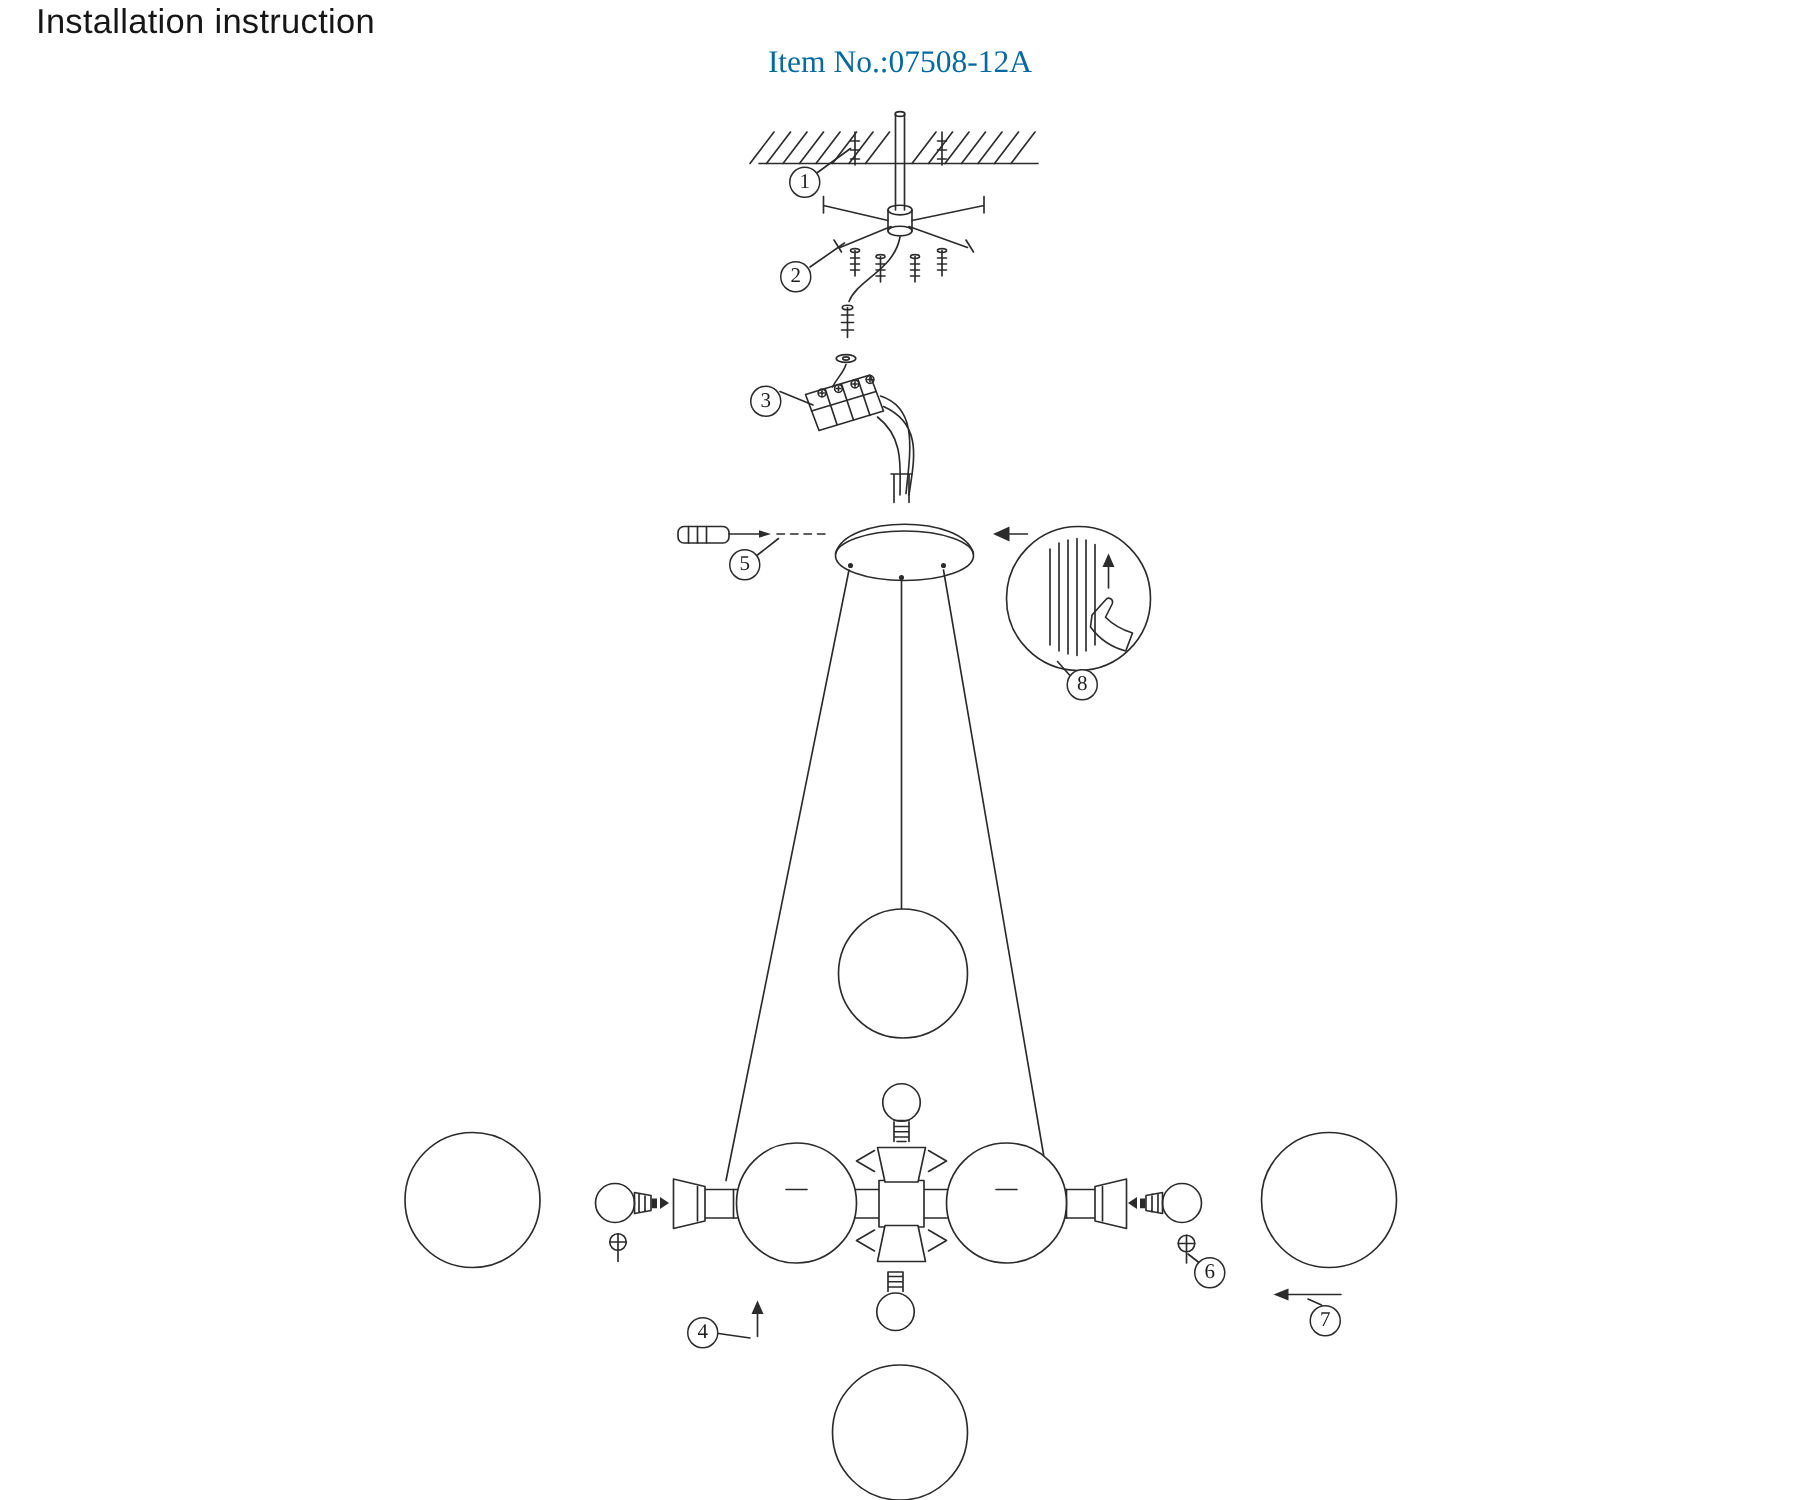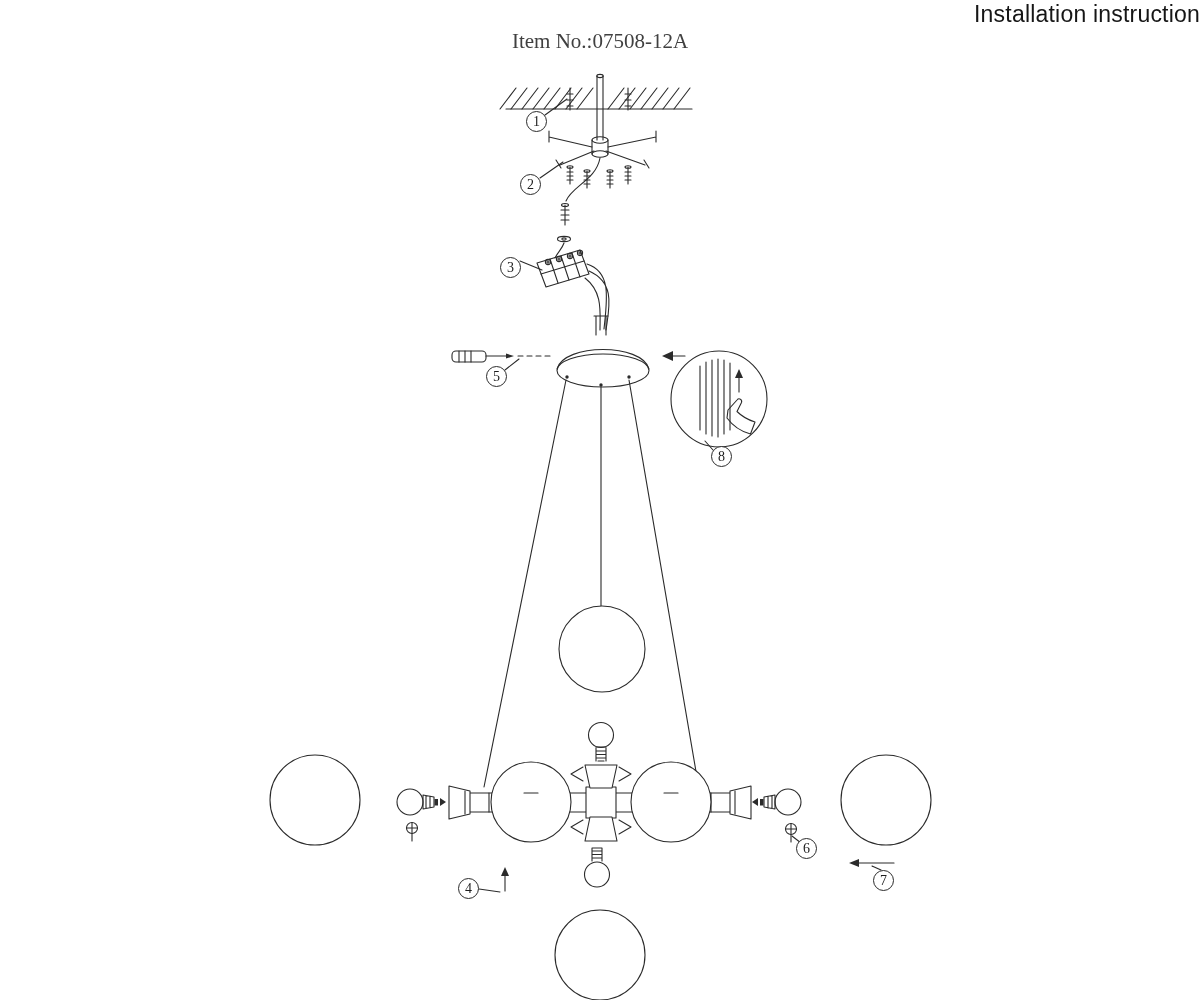--- a/index.html
+++ b/index.html
@@ -3,26 +3,26 @@
 <meta charset="utf-8">
 <style>
   html,body { margin:0; padding:0; background:#ffffff; }
   .stage {
     position:relative; width:1200px; height:1000px; margin:0 auto;
     background:#ffffff; overflow:hidden;
     font-family:"Liberation Sans", sans-serif;
   }
   .title {
     position:absolute; top:1px; left:0; right:0;
-    text-align:right; font-size:23px; color:#161616; letter-spacing:.2px;
+    text-align:left; font-size:23px; color:#161616; letter-spacing:.2px;padding-left:24px;
   }
   .itemno {
     position:absolute; top:29px; left:0; right:0;
     text-align:center; font-family:"Liberation Serif", serif;
-    font-size:21px; color:#404040;
+    font-size:21px; color:#0369a1;
   }
   svg.drawing { position:absolute; left:0; top:0; }
   .badge {
     position:absolute; width:21px; height:21px; box-sizing:border-box;
     border:1.4px solid #2b2b2b; border-radius:50%; background:#ffffff;
     display:flex; align-items:center; justify-content:center;
     font-family:"Liberation Serif", serif; font-size:14px; color:#1d1d1d;
   }
 </style>
 </head>

